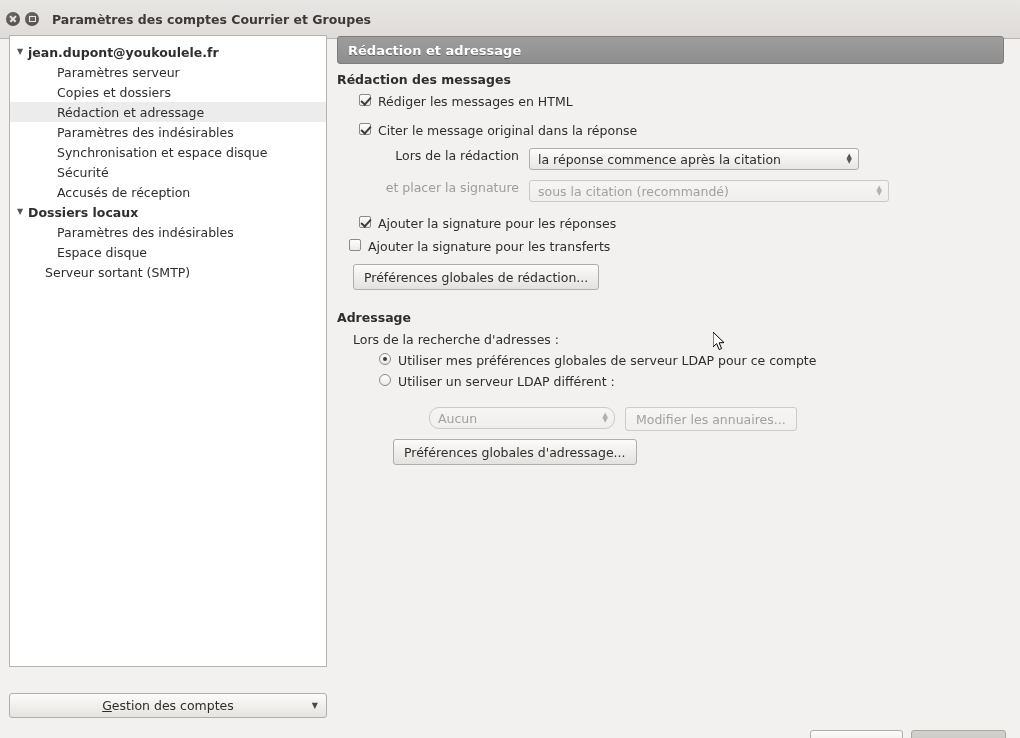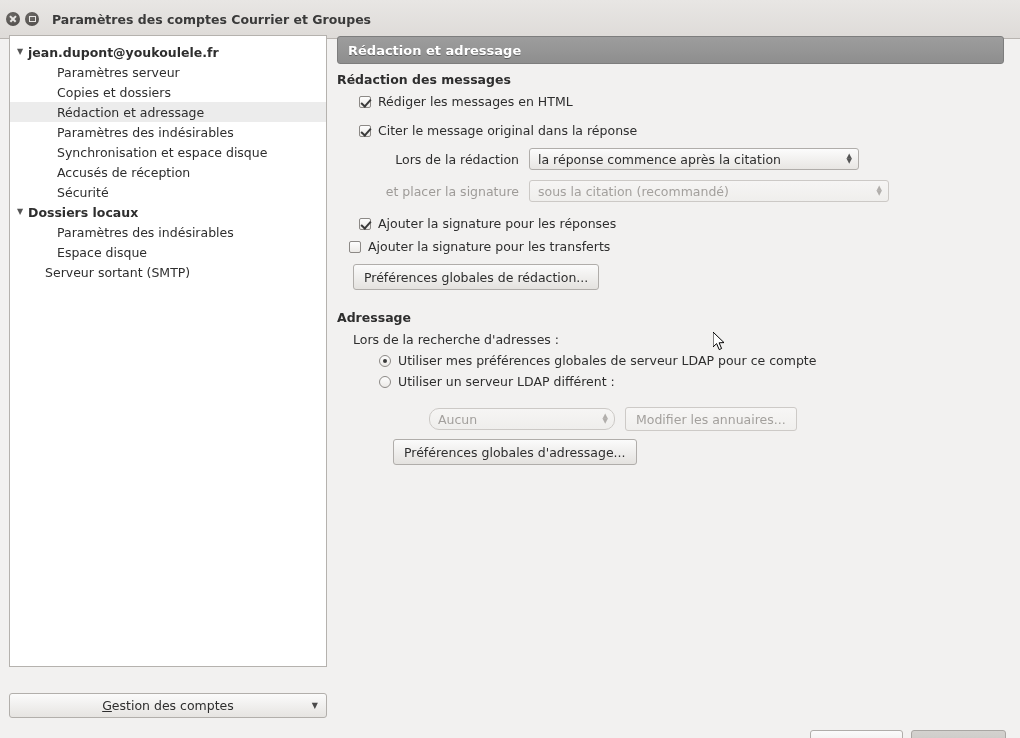--- a/index.html
+++ b/index.html
@@ -167,21 +167,21 @@
   }
 
   .section-title {
     font-weight: bold;
     font-size: 12.5px;
     margin-bottom: 7px;
   }
 
   .row {
     display: flex;
-    align-items: center;
+    align-items: flex-start;
     margin-bottom: 8px;
   }
 
   .cb {
     width: 12px;
     height: 12px;
     border: 1px solid #8c8986;
     border-radius: 2px;
     background: linear-gradient(to bottom, #fdfdfd, #eceae7);
     box-sizing: border-box;
@@ -340,25 +340,25 @@
 
       <li class="tree-row indent-1">
         <span class="tree-label">Paramètres des indésirables</span>
       </li>
 
       <li class="tree-row indent-1">
         <span class="tree-label">Synchronisation et espace disque</span>
       </li>
 
       <li class="tree-row indent-1">
+        <span class="tree-label">Sécurité</span>
+      </li>
+
+      <li class="tree-row indent-1">
         <span class="tree-label">Accusés de réception</span>
-      </li>
-
-      <li class="tree-row indent-1">
-        <span class="tree-label">Sécurité</span>
       </li>
 
       <li class="tree-row">
         <span class="twisty">▼</span>
         <span class="tree-label bold">Dossiers locaux</span>
       </li>
 
       <li class="tree-row indent-1">
         <span class="tree-label">Paramètres des indésirables</span>
       </li>

